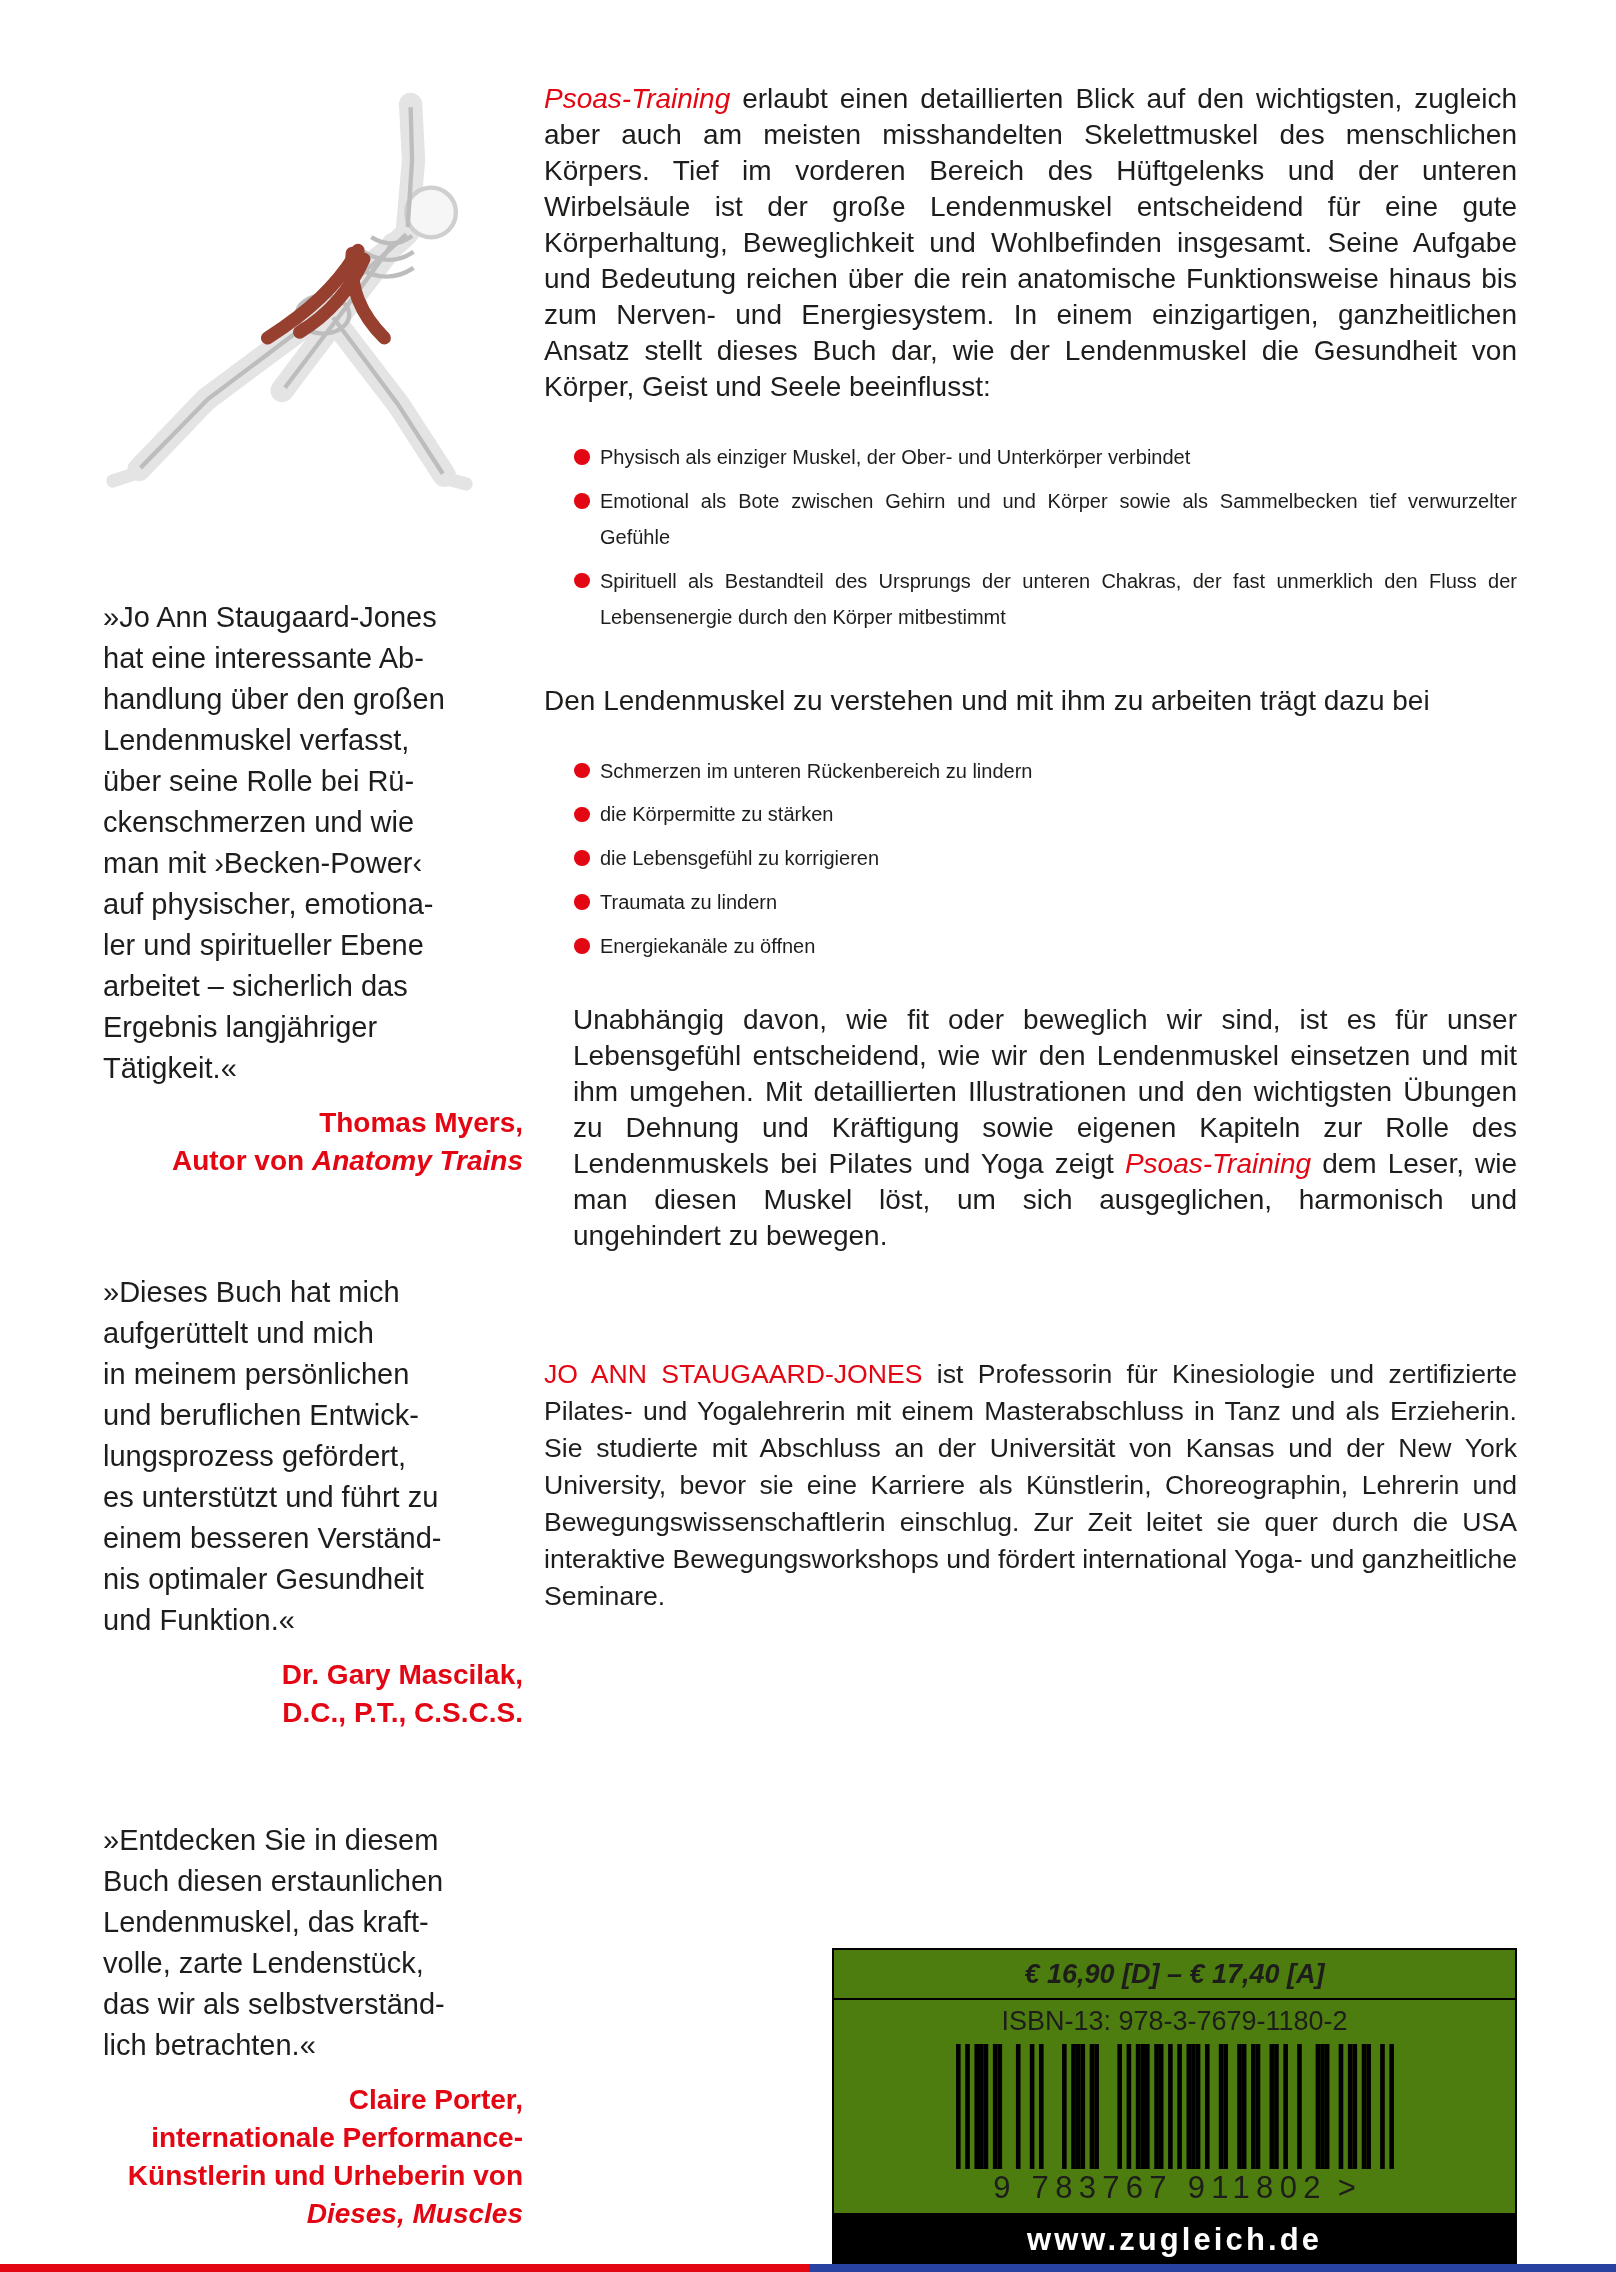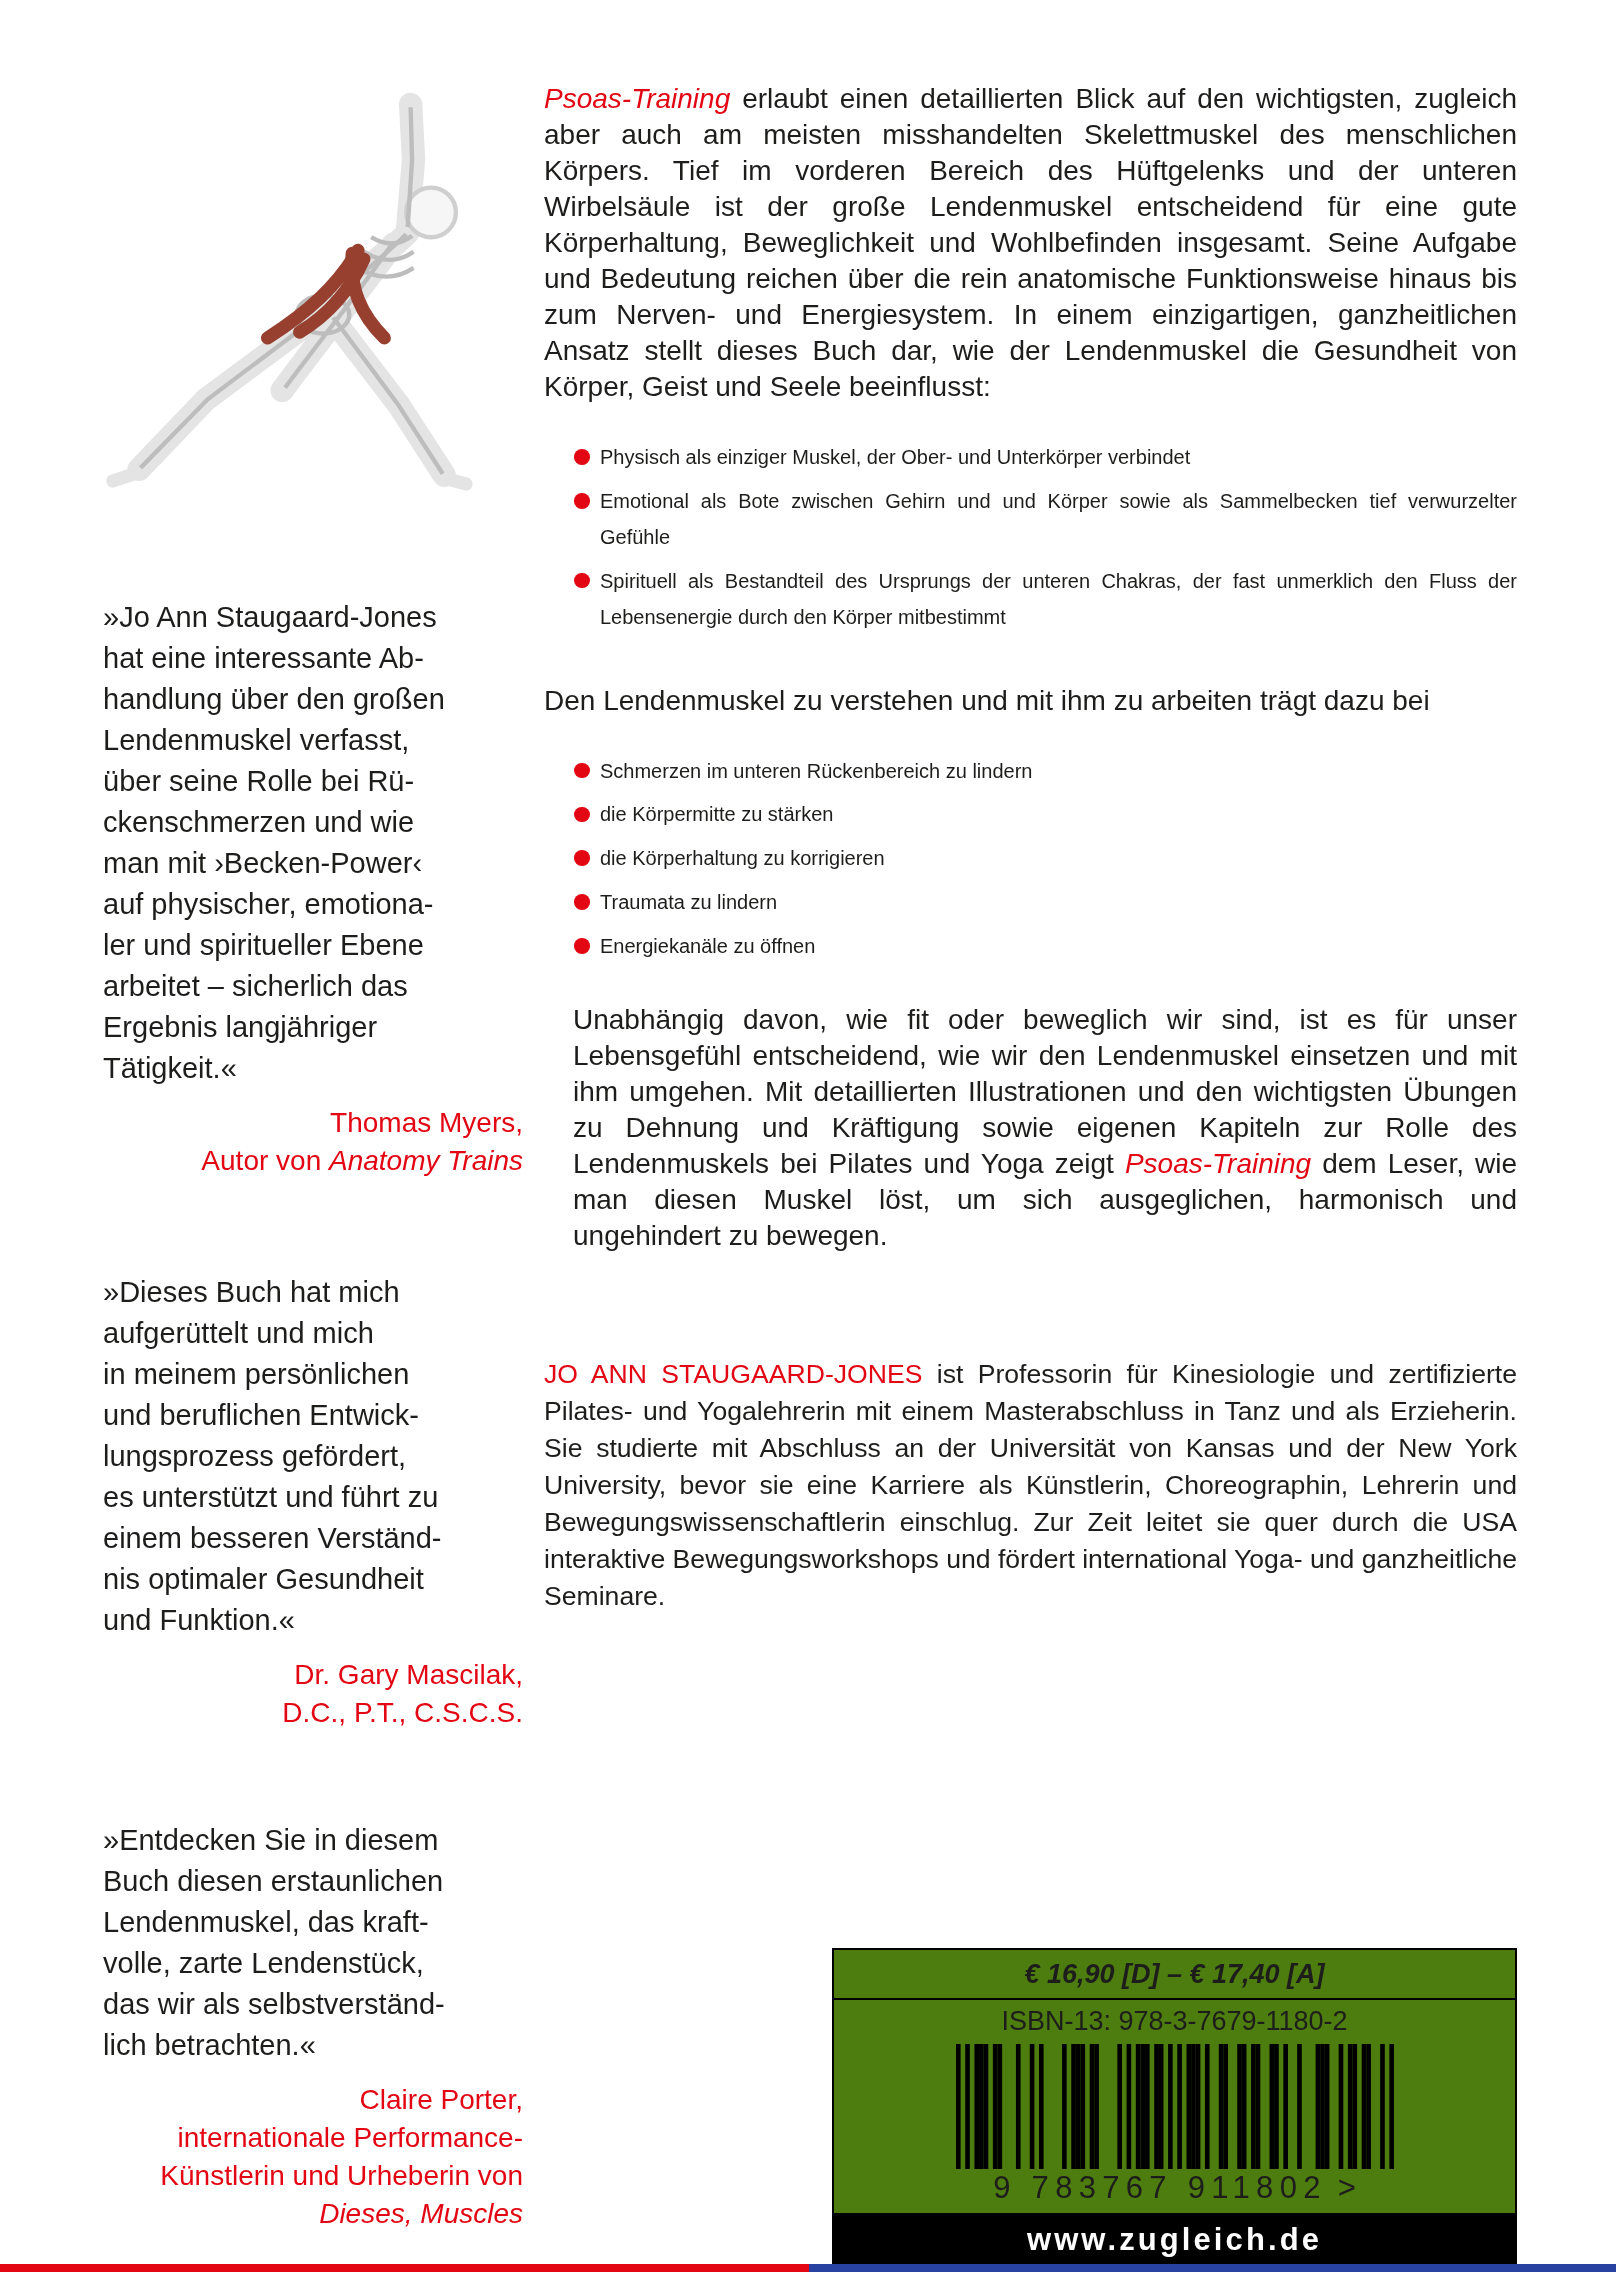--- a/index.html
+++ b/index.html
@@ -13,21 +13,21 @@
     position:relative;width:1617px;height:2273px;background:#ffffff;overflow:hidden;
     font-family:"Liberation Sans",sans-serif;color:var(--ink);
   }
   .left-col{position:absolute;left:88px;top:81px;width:435px;}
   .right-col{position:absolute;left:544px;top:81px;width:973px;}
   .illu{display:block;width:435px;height:438px;}
   .quote{font-size:29px;line-height:41px;white-space:pre-line;margin:15px;color:var(--ink);}
   .q1{margin-top:78px;}
   .q2{margin-top:92px;}
   .q3{margin-top:88px;}
-  .attr{color:var(--red);font-size:28px;line-height:38px;text-align:right;margin-top:14px;}
+  .attr{color:var(--red);font-size:28px;line-height:38px;text-align:right;margin-top:14px;font-weight:bold;}
   .preline{white-space:pre-line;}
   .italic{font-style:italic;}
   .red{color:var(--red);}
   .body-p{font-size:28px;line-height:36px;text-align:justify;margin:0;}
   .bullets{list-style:none;margin:34px 0 0 0;padding:0;}
   .bullets li{position:relative;padding-left:56px;font-size:20px;line-height:36px;text-align:justify;margin-bottom:7.8px;}
   .dot{position:absolute;left:30px;top:10.2px;width:15.6px;height:15.6px;border-radius:50%;background:var(--red);}
   .bridge{margin-top:48px;}
   .closing{margin-top:38px;margin-left:29px;}
   .bio{margin-top:102px;font-size:26.6px;line-height:37px;text-align:justify;margin-left:0;margin-right:0;margin-bottom:0;}
@@ -136,21 +136,21 @@
       <li><span class="dot"></span><span>Physisch als einziger Muskel, der Ober- und Unterkörper verbindet</span></li>
       <li><span class="dot"></span><span>Emotional als Bote zwischen Gehirn und und Körper sowie als Sammelbecken tief verwurzelter Gefühle</span></li>
       <li><span class="dot"></span><span>Spirituell als Bestandteil des Ursprungs der unteren Chakras, der fast unmerklich den Fluss der Lebensenergie durch den Körper mitbestimmt</span></li>
     </ul>
 
     <p class="body-p bridge">Den Lendenmuskel zu verstehen und mit ihm zu arbeiten trägt dazu bei</p>
 
     <ul class="bullets">
       <li><span class="dot"></span><span>Schmerzen im unteren Rückenbereich zu lindern</span></li>
       <li><span class="dot"></span><span>die Körpermitte zu stärken</span></li>
-      <li><span class="dot"></span><span>die Körperhaltung zu korrigieren</span></li>
+      <li><span class="dot"></span><span>die Lebensgefühl zu korrigieren</span></li>
       <li><span class="dot"></span><span>Traumata zu lindern</span></li>
       <li><span class="dot"></span><span>Energiekanäle zu öffnen</span></li>
     </ul>
 
     <p class="body-p closing"><span>Unabhängig davon, wie fit oder beweglich wir sind, ist es für unser Lebensgefühl entscheidend, wie wir den Lendenmuskel einsetzen und mit ihm umgehen. Mit detaillierten Illustrationen und den wichtigsten Übungen zu Dehnung und Kräftigung sowie eigenen Kapiteln zur Rolle des Lendenmuskels bei Pilates und Yoga zeigt </span><span class="red italic">Psoas-Training</span><span> dem Leser, wie man diesen Muskel löst, um sich ausgeglichen, harmonisch und ungehindert zu bewegen.</span></p>
 
     <p class="body-p bio"><span class="red">JO ANN STAUGAARD-JONES</span><span> ist Professorin für Kinesiologie und zertifizierte Pilates- und Yogalehrerin mit einem Masterabschluss in Tanz und als Erzieherin. Sie studierte mit Abschluss an der Universität von Kansas und der New York University, bevor sie eine Karriere als Künstlerin, Choreographin, Lehrerin und Bewegungswissenschaftlerin einschlug. Zur Zeit leitet sie quer durch die USA interaktive Bewegungsworkshops und fördert international Yoga- und ganzheitliche Seminare.</span></p>
 
   </div>
 

